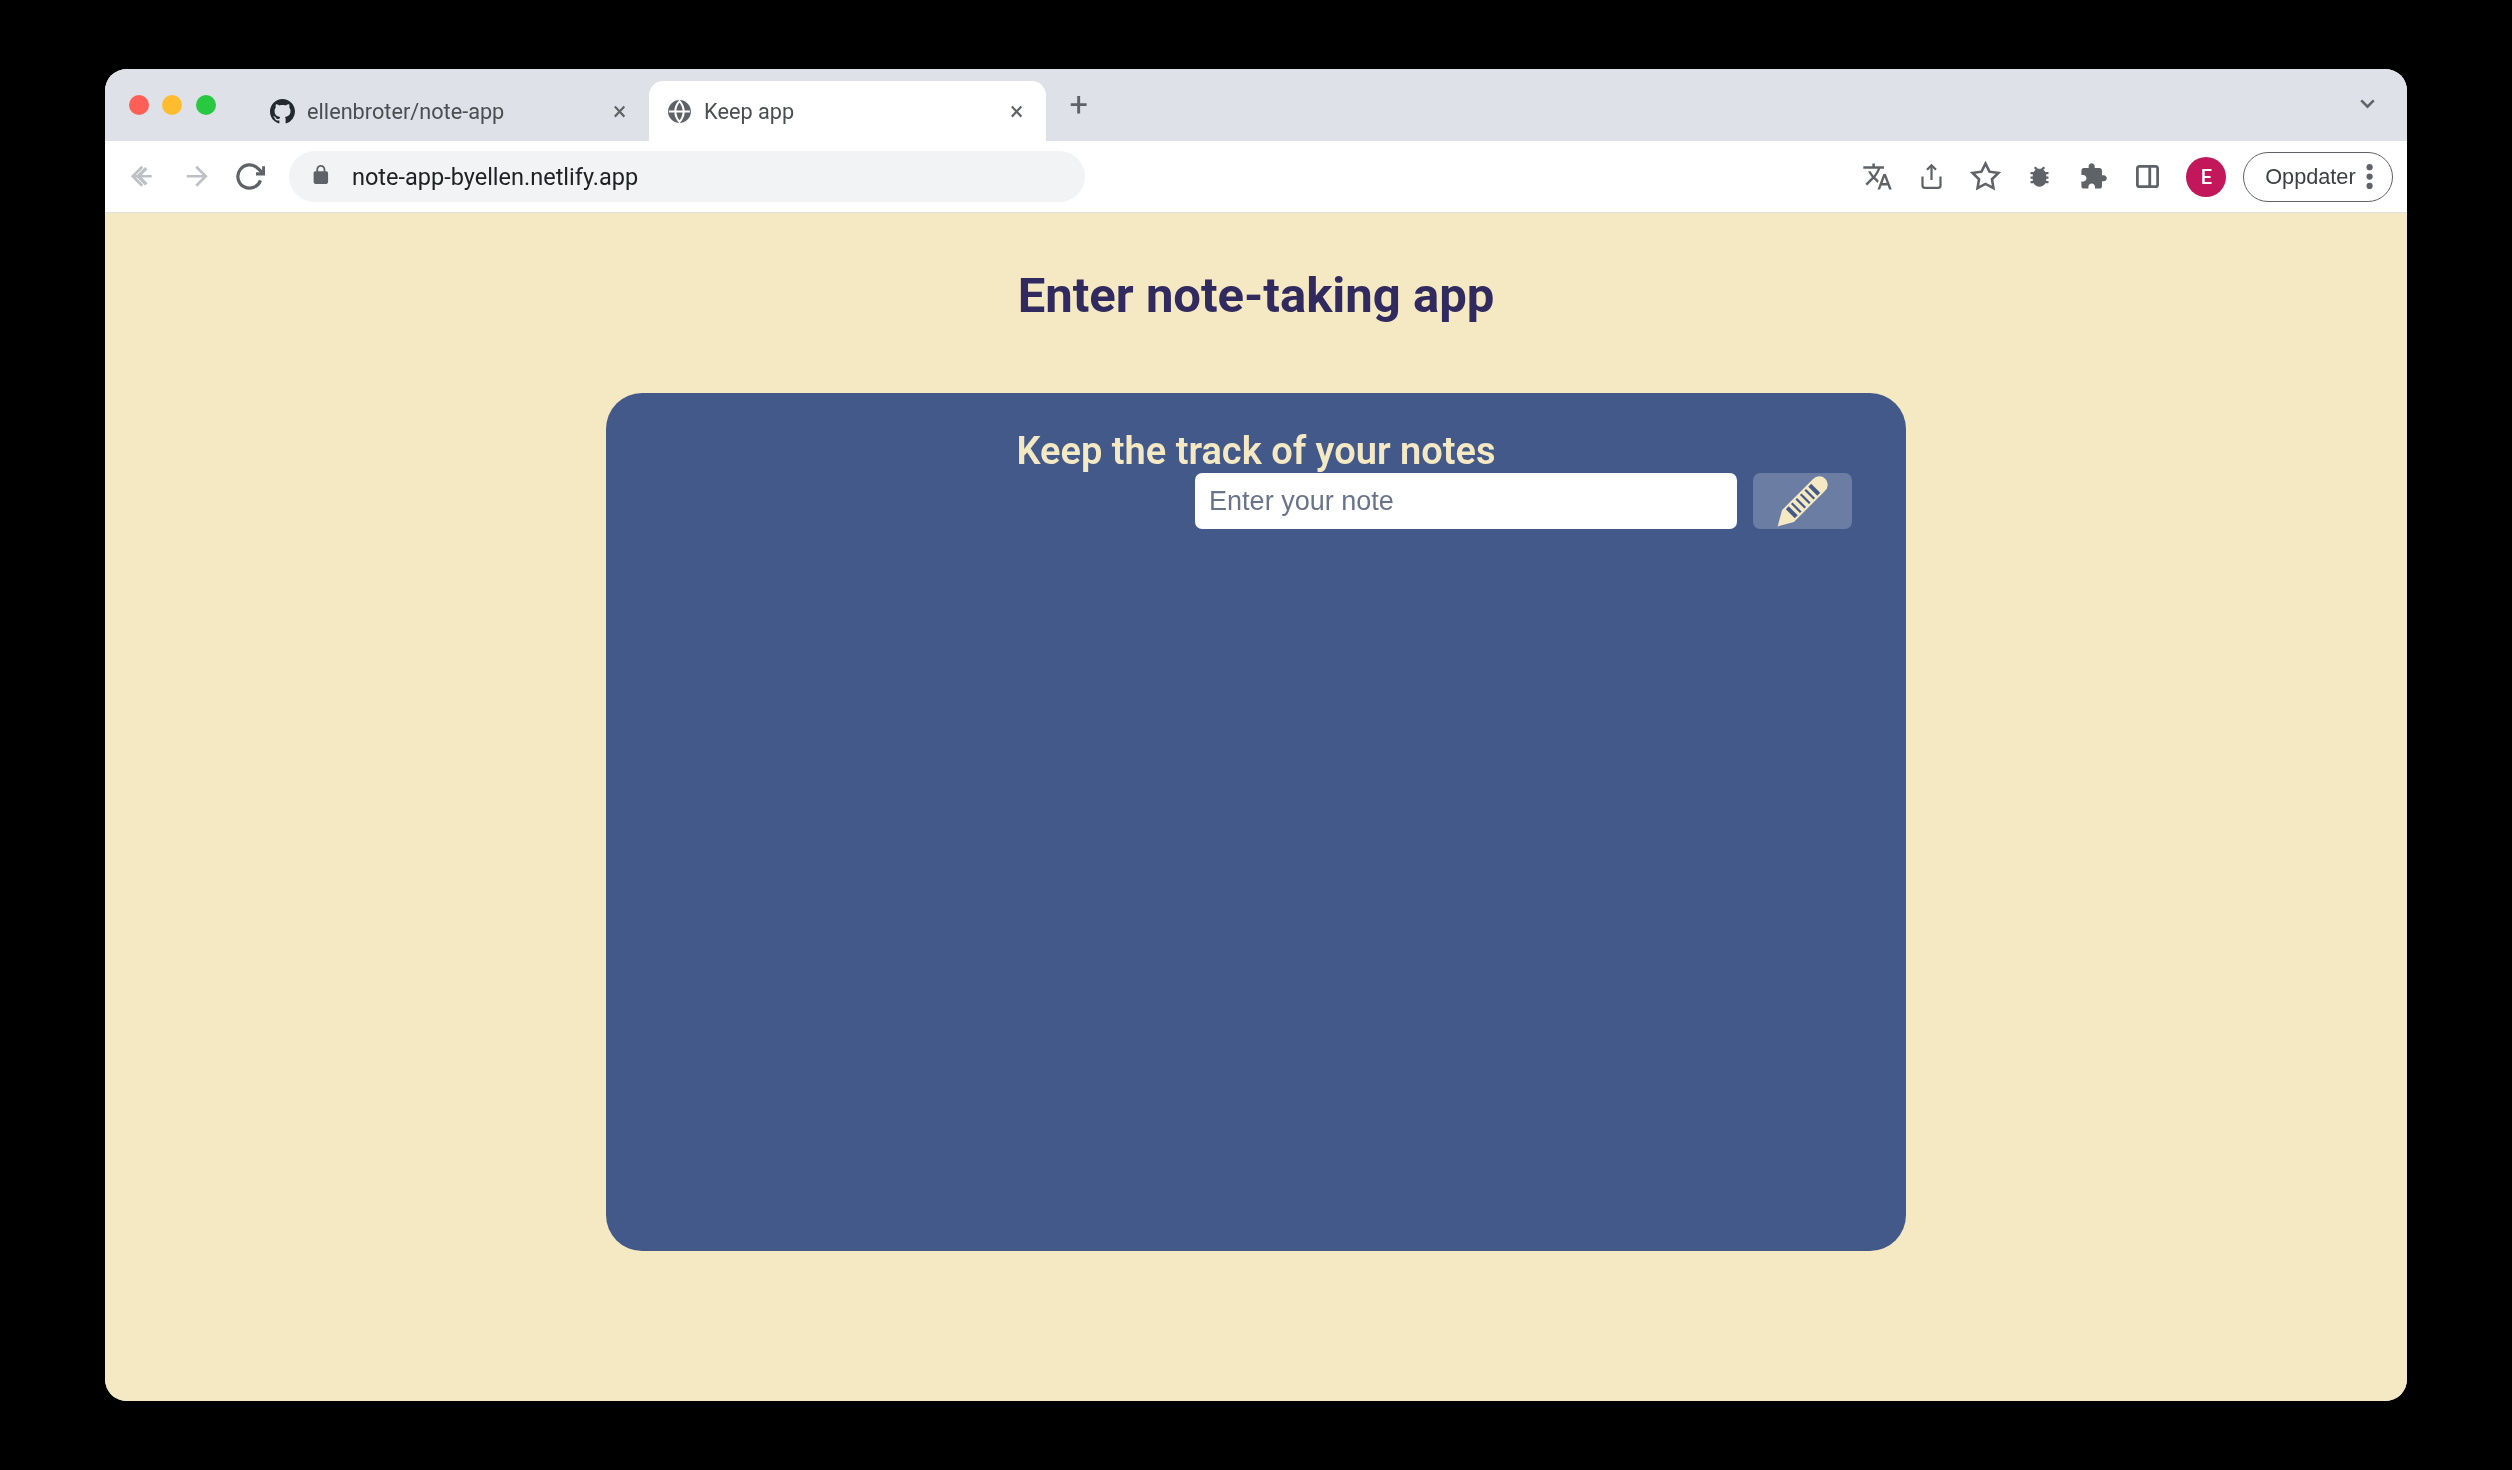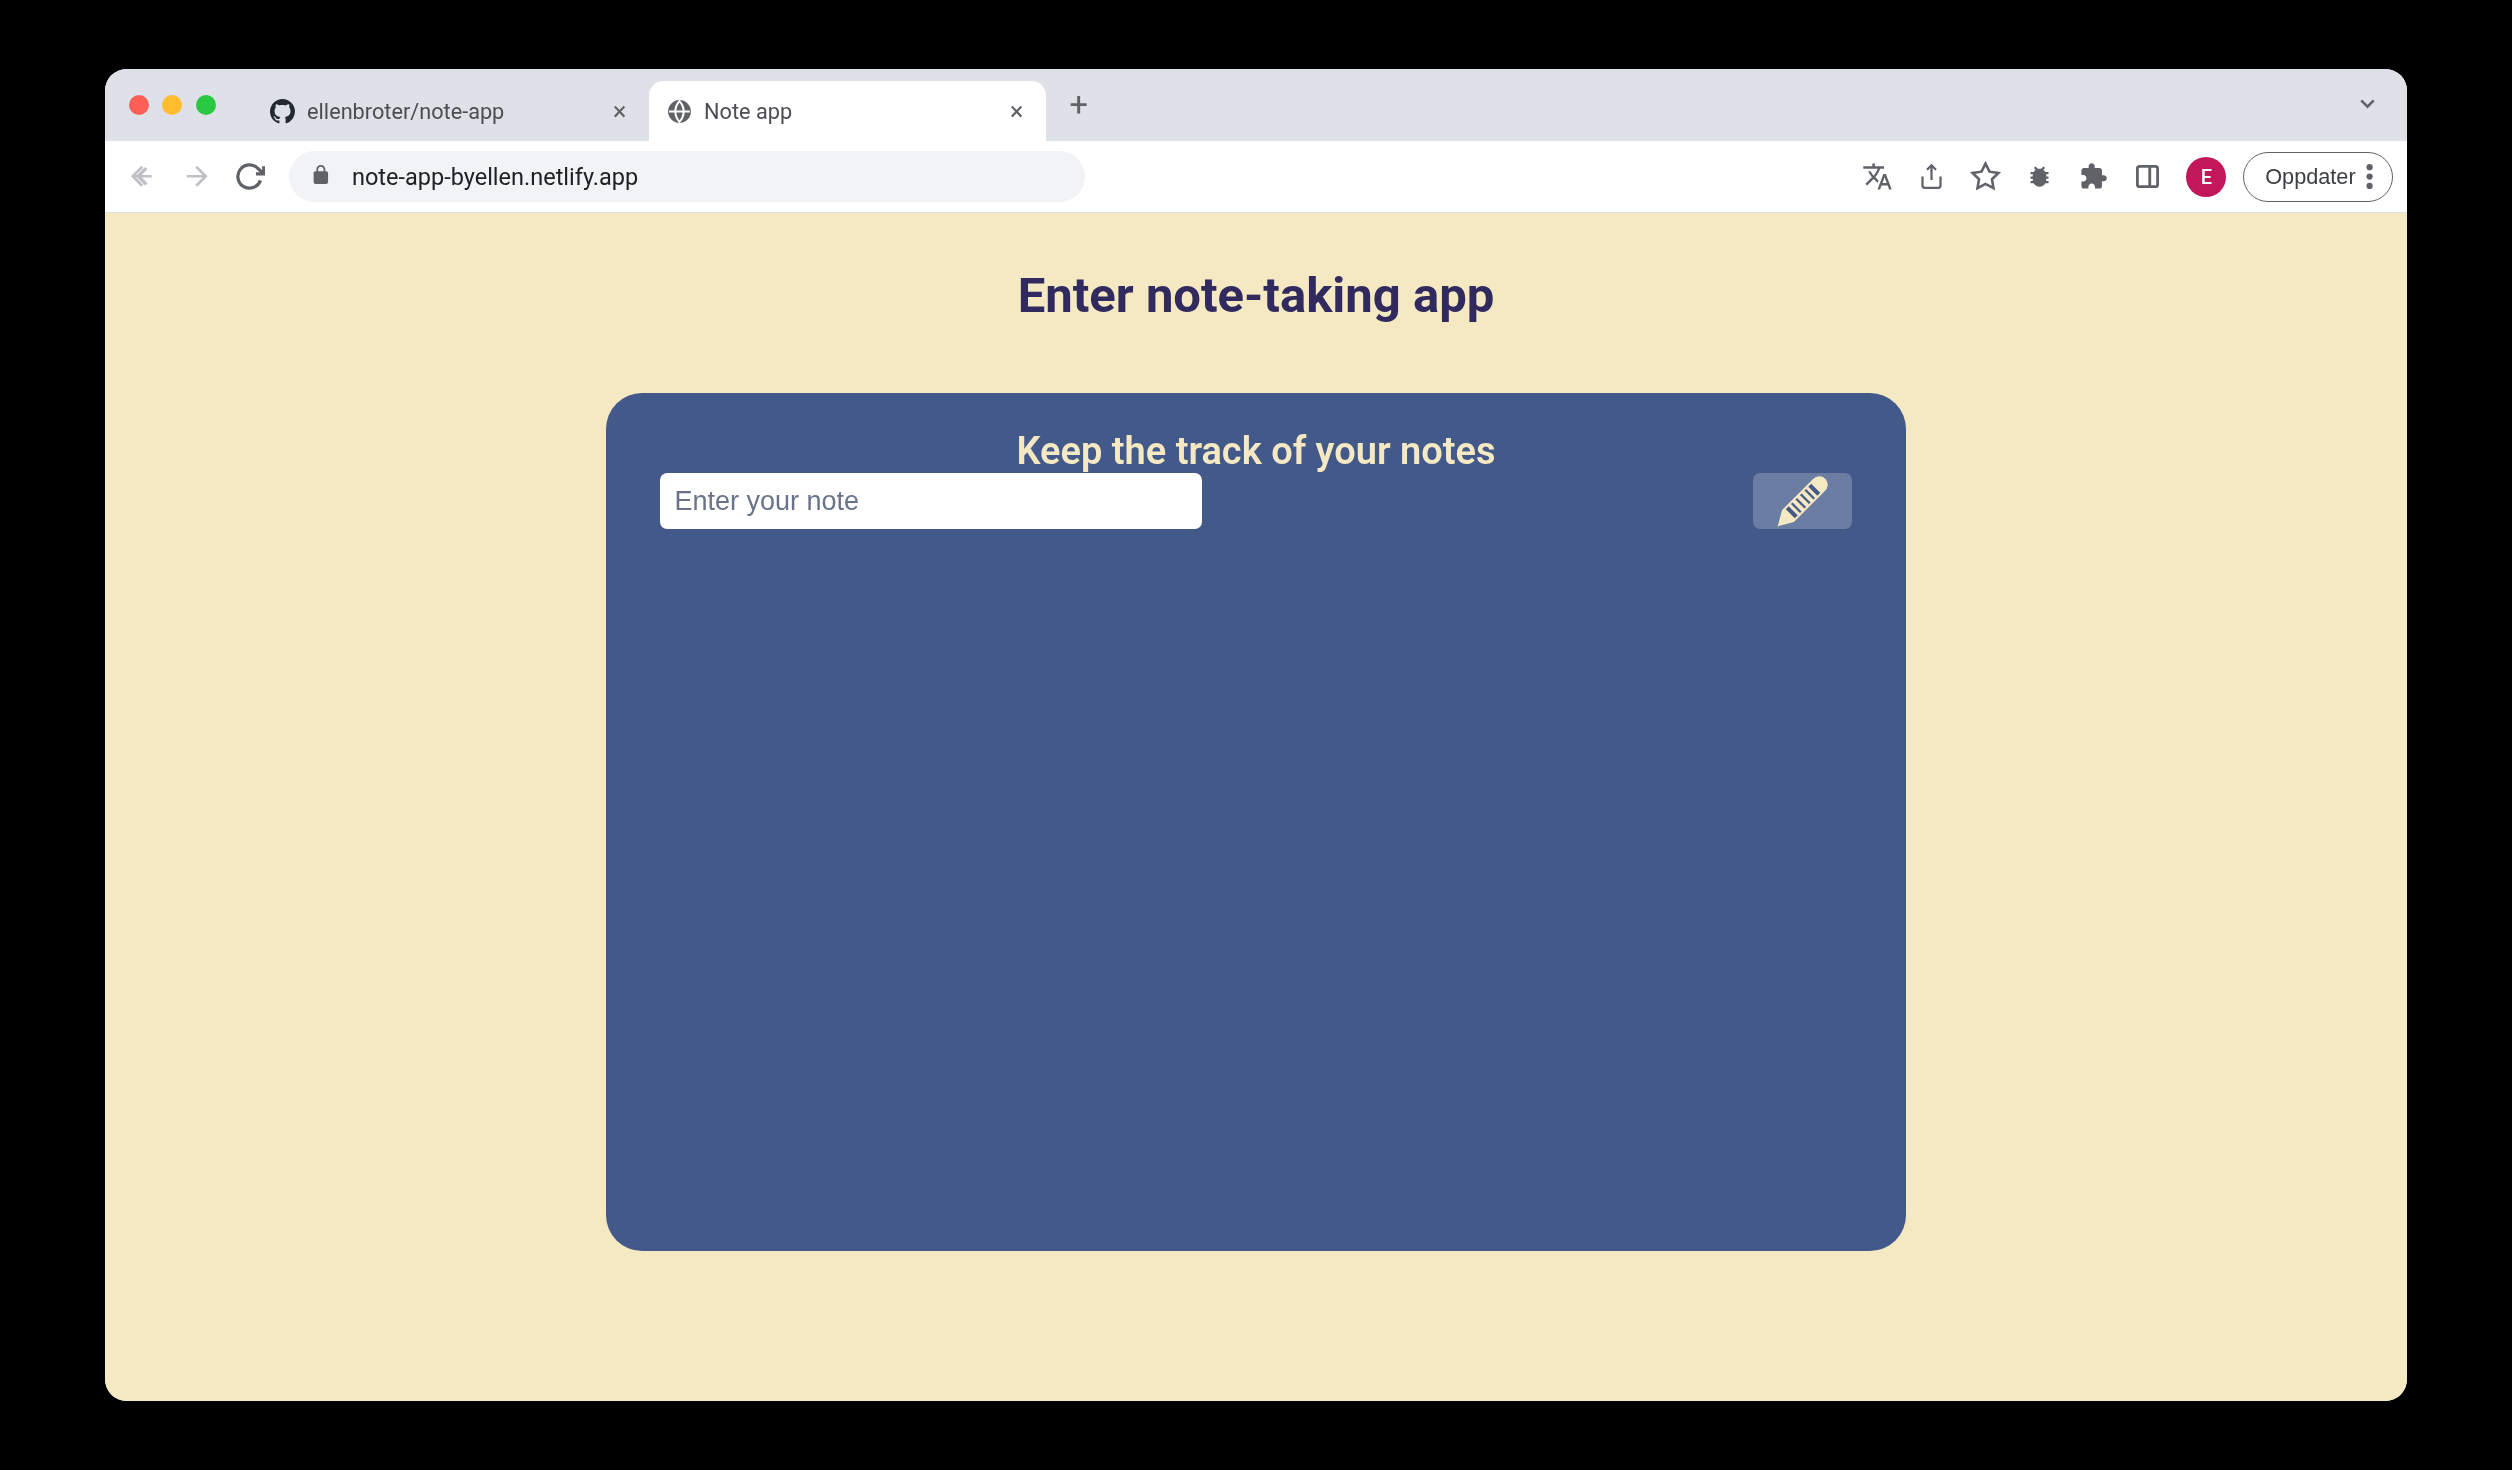--- a/index.html
+++ b/index.html
@@ -231,21 +231,21 @@
     
     .card-title {
       text-align: center;
       font-size: 38px;
       font-weight: 600;
       color: #f5e9c3;
     }
     
     .input-row {
       display: flex;
-      justify-content: space-between;
+      justify-content: flex-end;
       gap: 16.3px;
       align-items: center;
     }
     
     .note-input {
       width: 542px;
       height: 56px;
       border-radius: 7.2px;
       border: none;
       padding: 0 14.4px;
@@ -296,21 +296,21 @@
       <span class="tab-close">×</span>
     </div>
 
     <div class="tab active">
       <span class="tab-favicon">
         <svg width="25" height="25" viewBox="0 0 24 24" fill="none" stroke="#5f6368" stroke-width="2">
             <circle cx="12" cy="12" r="10" fill="#5f6368"></circle>
             <path d="M2 12h20M12 2a15 15 0 014 10 15 15 0 01-4 10 15 15 0 01-4-10 15 15 0 014-10z" stroke="#fff"></path>
           </svg>
       </span>
-      <span class="tab-title">Note app</span>
+      <span class="tab-title">Keep app</span>
       <span class="tab-close">×</span>
     </div>
 
     <div class="new-tab-btn">+</div>
 
     <div class="tab-spacer"></div>
 
     <div class="tab-chevron">
       <svg width="25" height="25" viewBox="0 0 24 24" fill="none" stroke="currentColor" stroke-width="2.5">
           <polyline points="6 9 12 15 18 9"></polyline>

